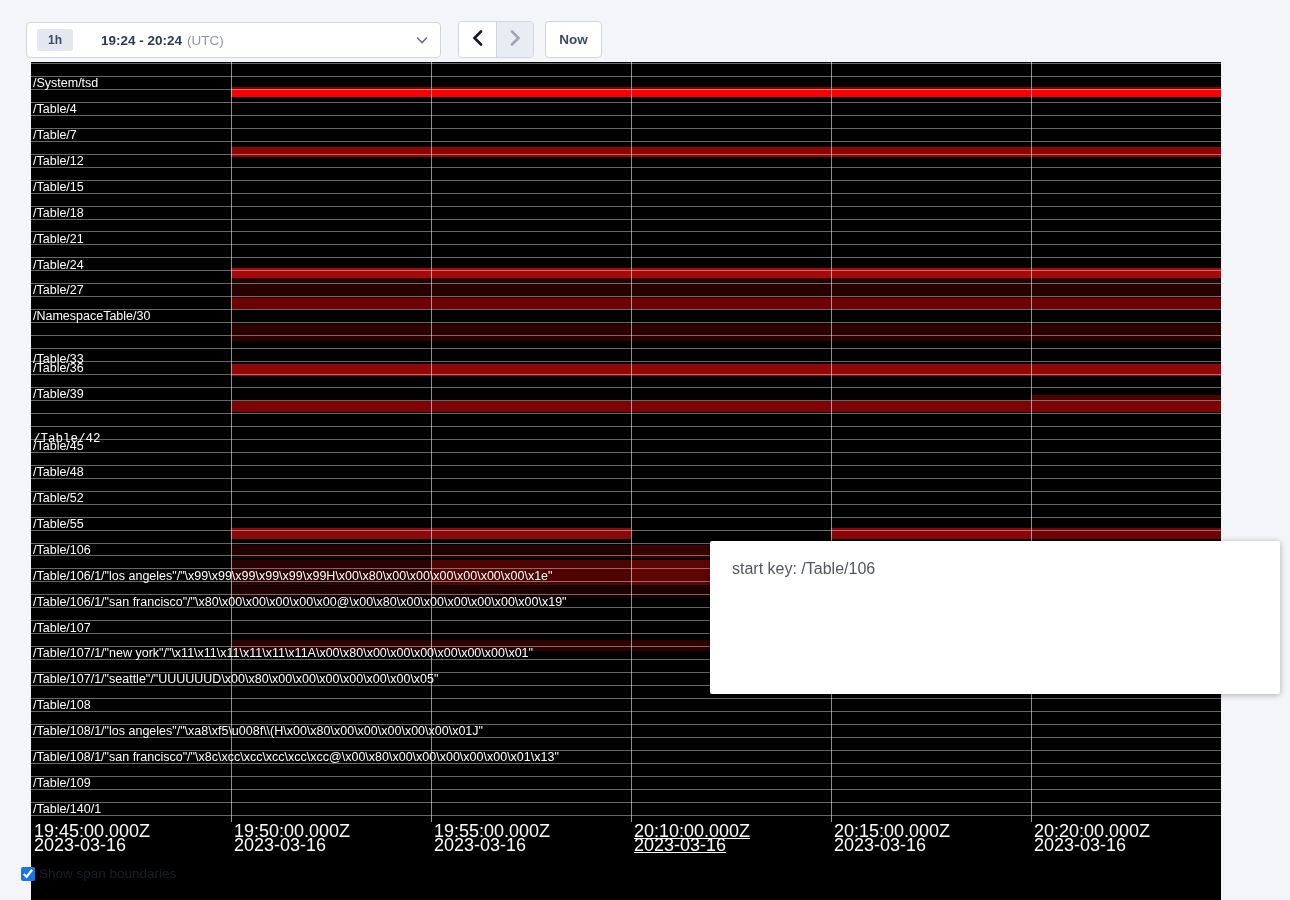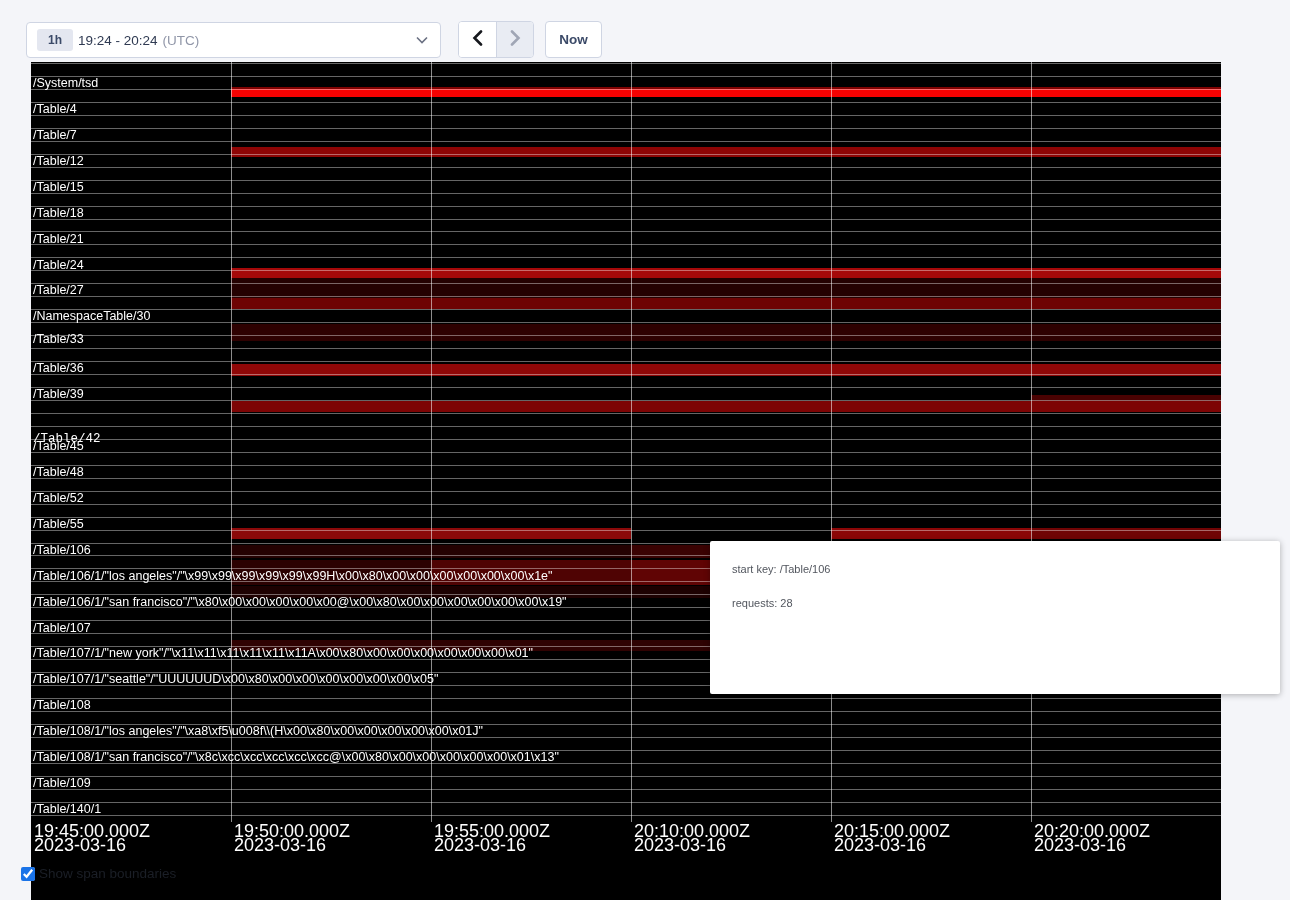--- a/index.html
+++ b/index.html
@@ -7,21 +7,21 @@
   body { background:#f4f5f9; font-family:"Liberation Sans", sans-serif; position:relative; overflow:hidden; }
 
   
   .toolbar { position:absolute; left:0; top:0; width:100%; height:62px; }
   .time-select { position:absolute; left:26px; top:22px; width:415px; height:36px;
     background:#fff; border:1px solid #cfd5e3; border-radius:4px; display:flex; align-items:center;
     cursor:pointer; }
   .range-badge { display:inline-flex; align-items:center; justify-content:center;
     margin-left:10px; min-width:36px; height:22px; background:#e4e7f0; border-radius:3px;
     font-size:12px; font-weight:bold; color:#3b4a68; }
-  .range-text { margin-left:5px; font-size:13.5px; font-weight:normal; color:#2f3a52; }
+  .range-text { margin-left:28px; font-size:13.5px; font-weight:bold; color:#2f3a52; }
   .range-suffix { margin-left:5px; font-size:13.5px; color:#9096a8; }
   .chev { margin-left:auto; margin-right:12px; color:#6b7183; display:flex; align-items:center; }
   .nav-group { position:absolute; left:458px; top:21px; width:76px; height:37px;
     border:1px solid #cfd5e3; border-radius:4px; background:#fff; display:flex; overflow:hidden; }
   .nav-btn { width:50%; height:100%; display:flex; align-items:center; justify-content:center;
     background:#fff; border:none; cursor:pointer; }
   .nav-btn + .nav-btn { border-left:1px solid #cfd5e3; }
   .nav-btn.disabled { background:#e9ecf3; cursor:default; }
   .now-btn { position:absolute; left:545px; top:21px; width:57px; height:37px;
     background:#fff; border:1px solid #cfd5e3; border-radius:4px;
@@ -34,21 +34,21 @@
   .band-seg { position:absolute; }
   .row-label { position:absolute; left:2px; height:16px; line-height:16px; color:#fff;
     font-size:12.5px; white-space:nowrap; z-index:4; }
   .x-tick { position:absolute; top:762px; color:#fff; font-size:18px; line-height:14px;
     white-space:nowrap; z-index:4; }
 
   
   .tooltip { position:absolute; left:710px; top:541px; width:570px; height:153px;
     background:#fff; border-radius:2px; box-shadow:0 1px 6px rgba(0,0,0,0.3);
     padding:11px 0 0 22px; z-index:10; }
-  .tooltip .tip-line { font-size:11px; color:#52565e; line-height:34px; white-space:nowrap; }
+  .tooltip .tip-line { font-size:16px; color:#52565e; line-height:34px; white-space:nowrap; }
 
   
   .footer-check { position:absolute; left:21px; top:866px; display:flex; align-items:center;
     cursor:pointer; }
   .footer-check input { width:14px; height:14px; accent-color:#1a73e8; margin:0; cursor:pointer; }
   .footer-check span { margin-left:4px; font-size:13.5px; color:#1b1f27; }
 </style>
 </head>
 <body>
 
@@ -172,21 +172,21 @@
     <div class="row-label" style="top: 13px;">/System/tsd</div>
     <div class="row-label" style="top: 38.93px;">/Table/4</div>
     <div class="row-label" style="top: 64.86px;">/Table/7</div>
     <div class="row-label" style="top: 90.79px;">/Table/12</div>
     <div class="row-label" style="top: 116.72px;">/Table/15</div>
     <div class="row-label" style="top: 142.65px;">/Table/18</div>
     <div class="row-label" style="top: 168.58px;">/Table/21</div>
     <div class="row-label" style="top: 194.51px;">/Table/24</div>
     <div class="row-label" style="top: 220.44px;">/Table/27</div>
     <div class="row-label" style="top: 246.37px;">/NamespaceTable/30</div>
-    <div class="row-label" style="top: 269px;">/Table/33</div>
+    <div class="row-label" style="top: 289px;">/Table/33</div>
     <div class="row-label" style="top: 298.23px;">/Table/36</div>
     <div class="row-label" style="top: 324.16px;">/Table/39</div>
     <div class="row-label" style="top: 369px; font-family: Liberation Mono, monospace;">/Table/42</div>
     <div class="row-label" style="top: 376.02px;">/Table/45</div>
     <div class="row-label" style="top: 401.95px;">/Table/48</div>
     <div class="row-label" style="top: 427.88px;">/Table/52</div>
     <div class="row-label" style="top: 453.81px;">/Table/55</div>
     <div class="row-label" style="top: 479.74px;">/Table/106</div>
     <div class="row-label" style="top: 505.67px;">/Table/106/1/"los angeles"/"\x99\x99\x99\x99\x99\x99H\x00\x80\x00\x00\x00\x00\x00\x00\x1e"</div>
     <div class="row-label" style="top: 531.6px;">/Table/106/1/"san francisco"/"\x80\x00\x00\x00\x00\x00@\x00\x80\x00\x00\x00\x00\x00\x00\x19"</div>
@@ -203,35 +203,34 @@
       <div>2023-03-16</div>
     </div>
     <div class="x-tick" style="left: 203px;">
       <div>19:50:00.000Z</div>
       <div>2023-03-16</div>
     </div>
     <div class="x-tick" style="left: 403px;">
       <div>19:55:00.000Z</div>
       <div>2023-03-16</div>
     </div>
-    <div class="x-tick" style="left: 603px;">
+    <div class="x-tick" style="left: 603px; text-decoration: underline;">
       <div>20:10:00.000Z</div>
       <div>2023-03-16</div>
     </div>
     <div class="x-tick" style="left: 803px;">
       <div>20:15:00.000Z</div>
       <div>2023-03-16</div>
     </div>
     <div class="x-tick" style="left: 1003px;">
       <div>20:20:00.000Z</div>
       <div>2023-03-16</div>
     </div>
   </div>
 
 <div class="tooltip">
   <div class="tip-line">start key: /Table/106</div>
-  <div class="tip-line">requests: 28</div>
 </div>
 
 <label class="footer-check">
   <input type="checkbox" checked="" style="">
   <span>Show span boundaries</span>
 </label>
 
 </body></html>

